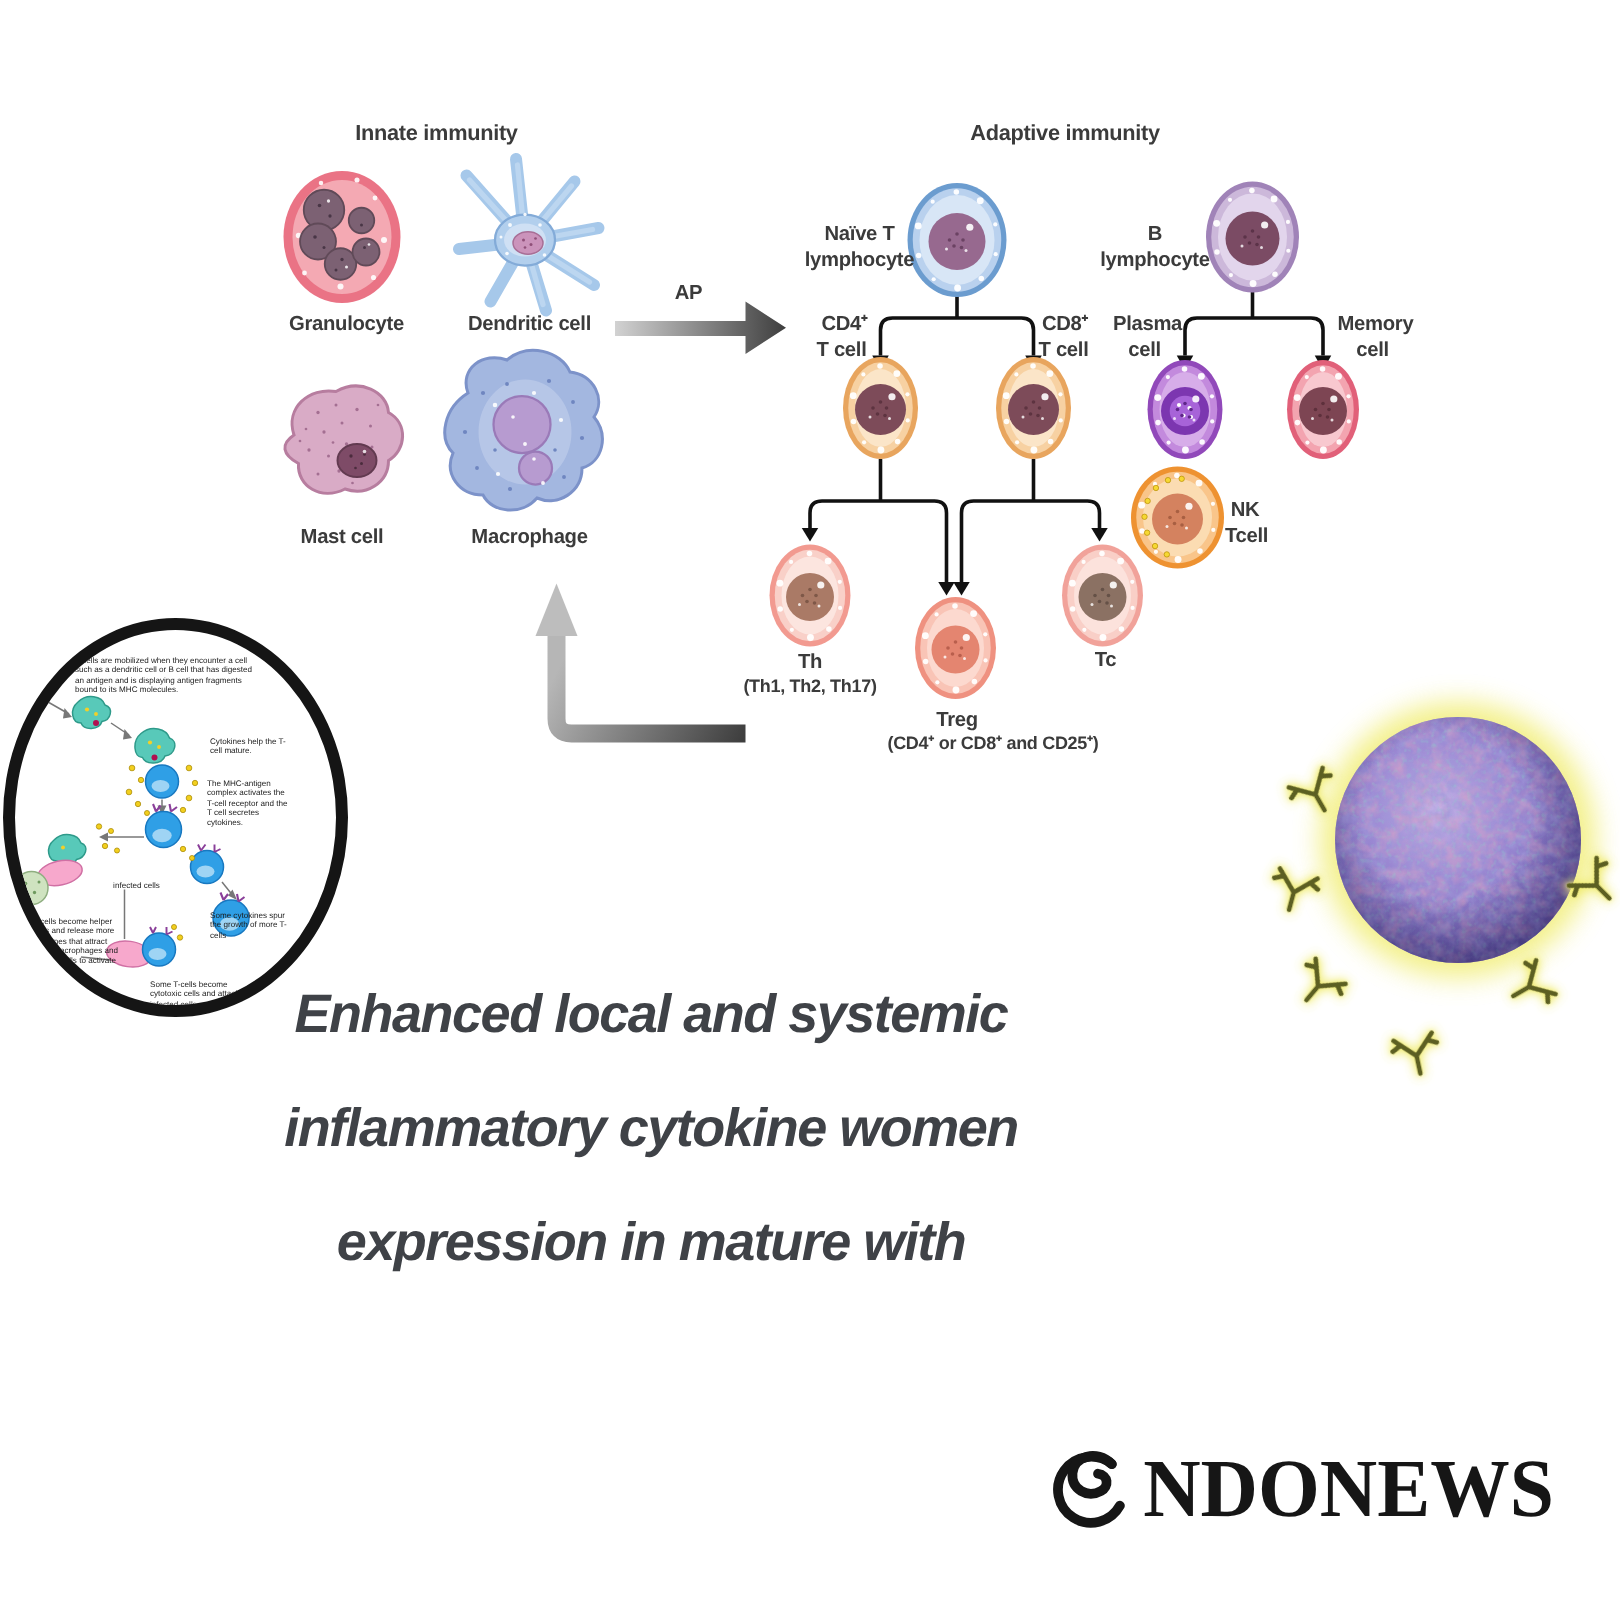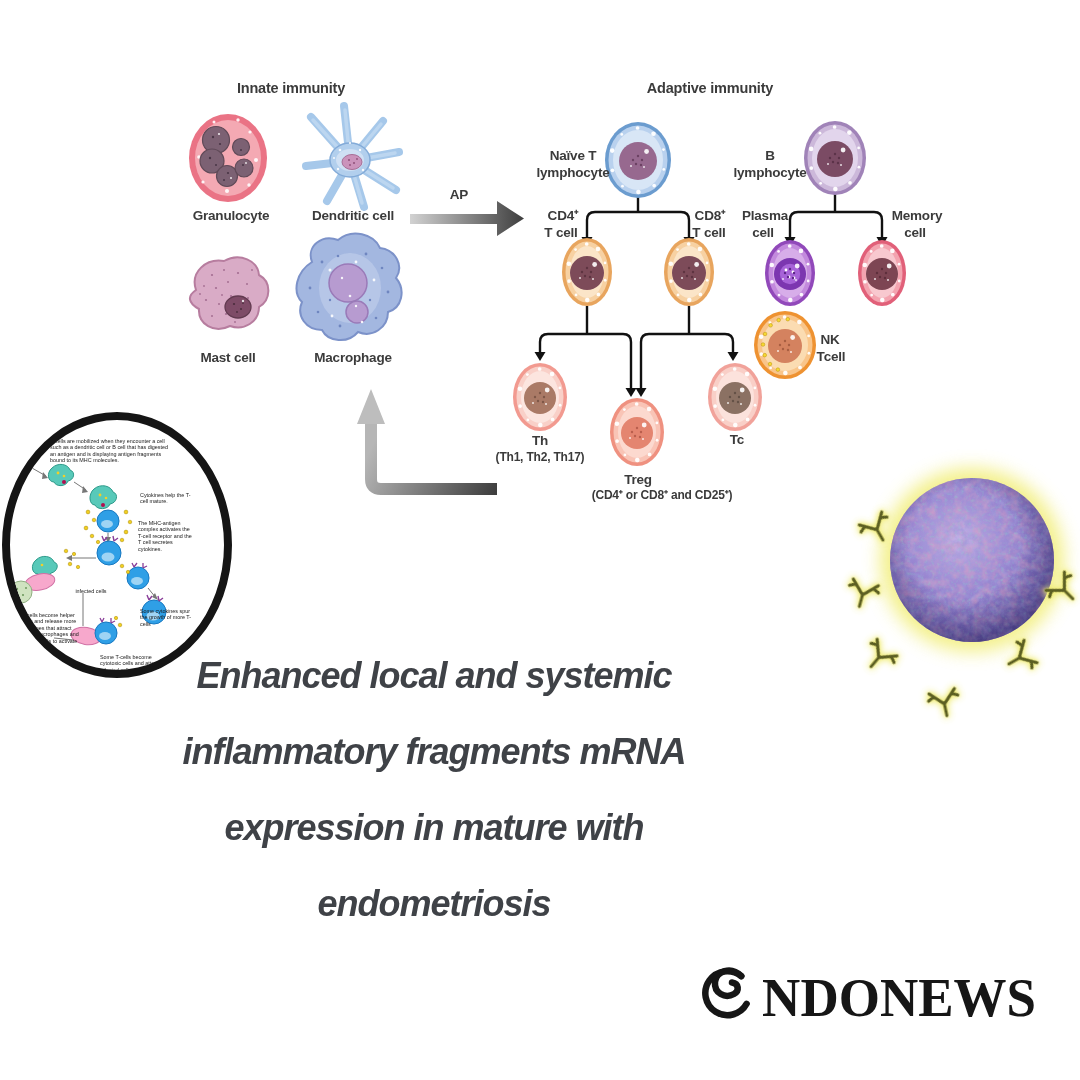--- a/index.html
+++ b/index.html
@@ -19,21 +19,21 @@
          border-radius:50%;background:#fff;overflow:hidden;box-sizing:border-box;z-index:2;}
   #inset .cap{position:absolute;font-size:5.4px;line-height:1.18;color:#1a1a1a;font-weight:400;}
   #inset svg{position:absolute;left:-8px;top:-8px;}
   
   #virus{position:absolute;left:828px;top:416px;z-index:3;}
   
   #headline{position:absolute;left:0;top:638px;width:868px;text-align:center;z-index:4;
             font-style:italic;font-weight:700;font-size:36px;line-height:76px;
             color:var(--headline);letter-spacing:-1px;}
   
-  #logo{position:absolute;right:44px;bottom:56px;display:flex;align-items:flex-end;z-index:4;}
+  #logo{position:absolute;right:44px;bottom:56px;display:flex;align-items:center;z-index:4;}
   #logo .word{font-family:"Liberation Serif",serif;font-weight:700;font-size:53px;color:var(--logo);
               letter-spacing:0px;line-height:1;margin-left:3px;transform:scaleY(1.04);}
 </style>
 </head>
 <body>
 
 <div id="canvas">
 
   <svg id="diagram" width="1080" height="530" viewBox="0 0 1080 530">
     <defs>
@@ -663,23 +663,22 @@
           <path d="M0,14 L0,2 M0,2 L-9,-7 M-9,-7 l-4,-4 M-9,-7 l-6,3 M0,2 L9,-7 M9,-7 l4,-4 M9,-7 l6,3" stroke="#5b5f24" stroke-width="3.2" stroke-linecap="round" fill="none"></path>
         </g>
         <g transform="translate(235,173) rotate(-45)" filter="url(#abGlow)">
           <path d="M0,14 L0,2 M0,2 L-9,-7 M-9,-7 l-4,-4 M-9,-7 l-6,3 M0,2 L9,-7 M9,-7 l4,-4 M9,-7 l6,3" stroke="#5b5f24" stroke-width="3.2" stroke-linecap="round" fill="none"></path>
         </g>
       </g>
   </svg>
 
   <div id="headline">
     <div>Enhanced local and systemic</div>
-    <div>inflammatory fragments mRNA</div>
+    <div>inflammatory cytokine women</div>
     <div>expression in mature with</div>
-    <div>endometriosis</div>
   </div>
 
   <div id="logo">
     <svg width="58" height="62" viewBox="0 0 58 62">
       <g stroke="#161616" stroke-width="6.5" fill="none" stroke-linecap="round">
         <path d="M40.2,14.1 A22,22 0 1 0 45.6,41.8"></path>
         <path d="M40.2,14.1 C30,4 15,9 14,20 C13,31 24,37 33,32 C38.5,29 38,21.5 31,20.5"></path>
       </g>
     </svg>
     <span class="word">NDONEWS</span>

